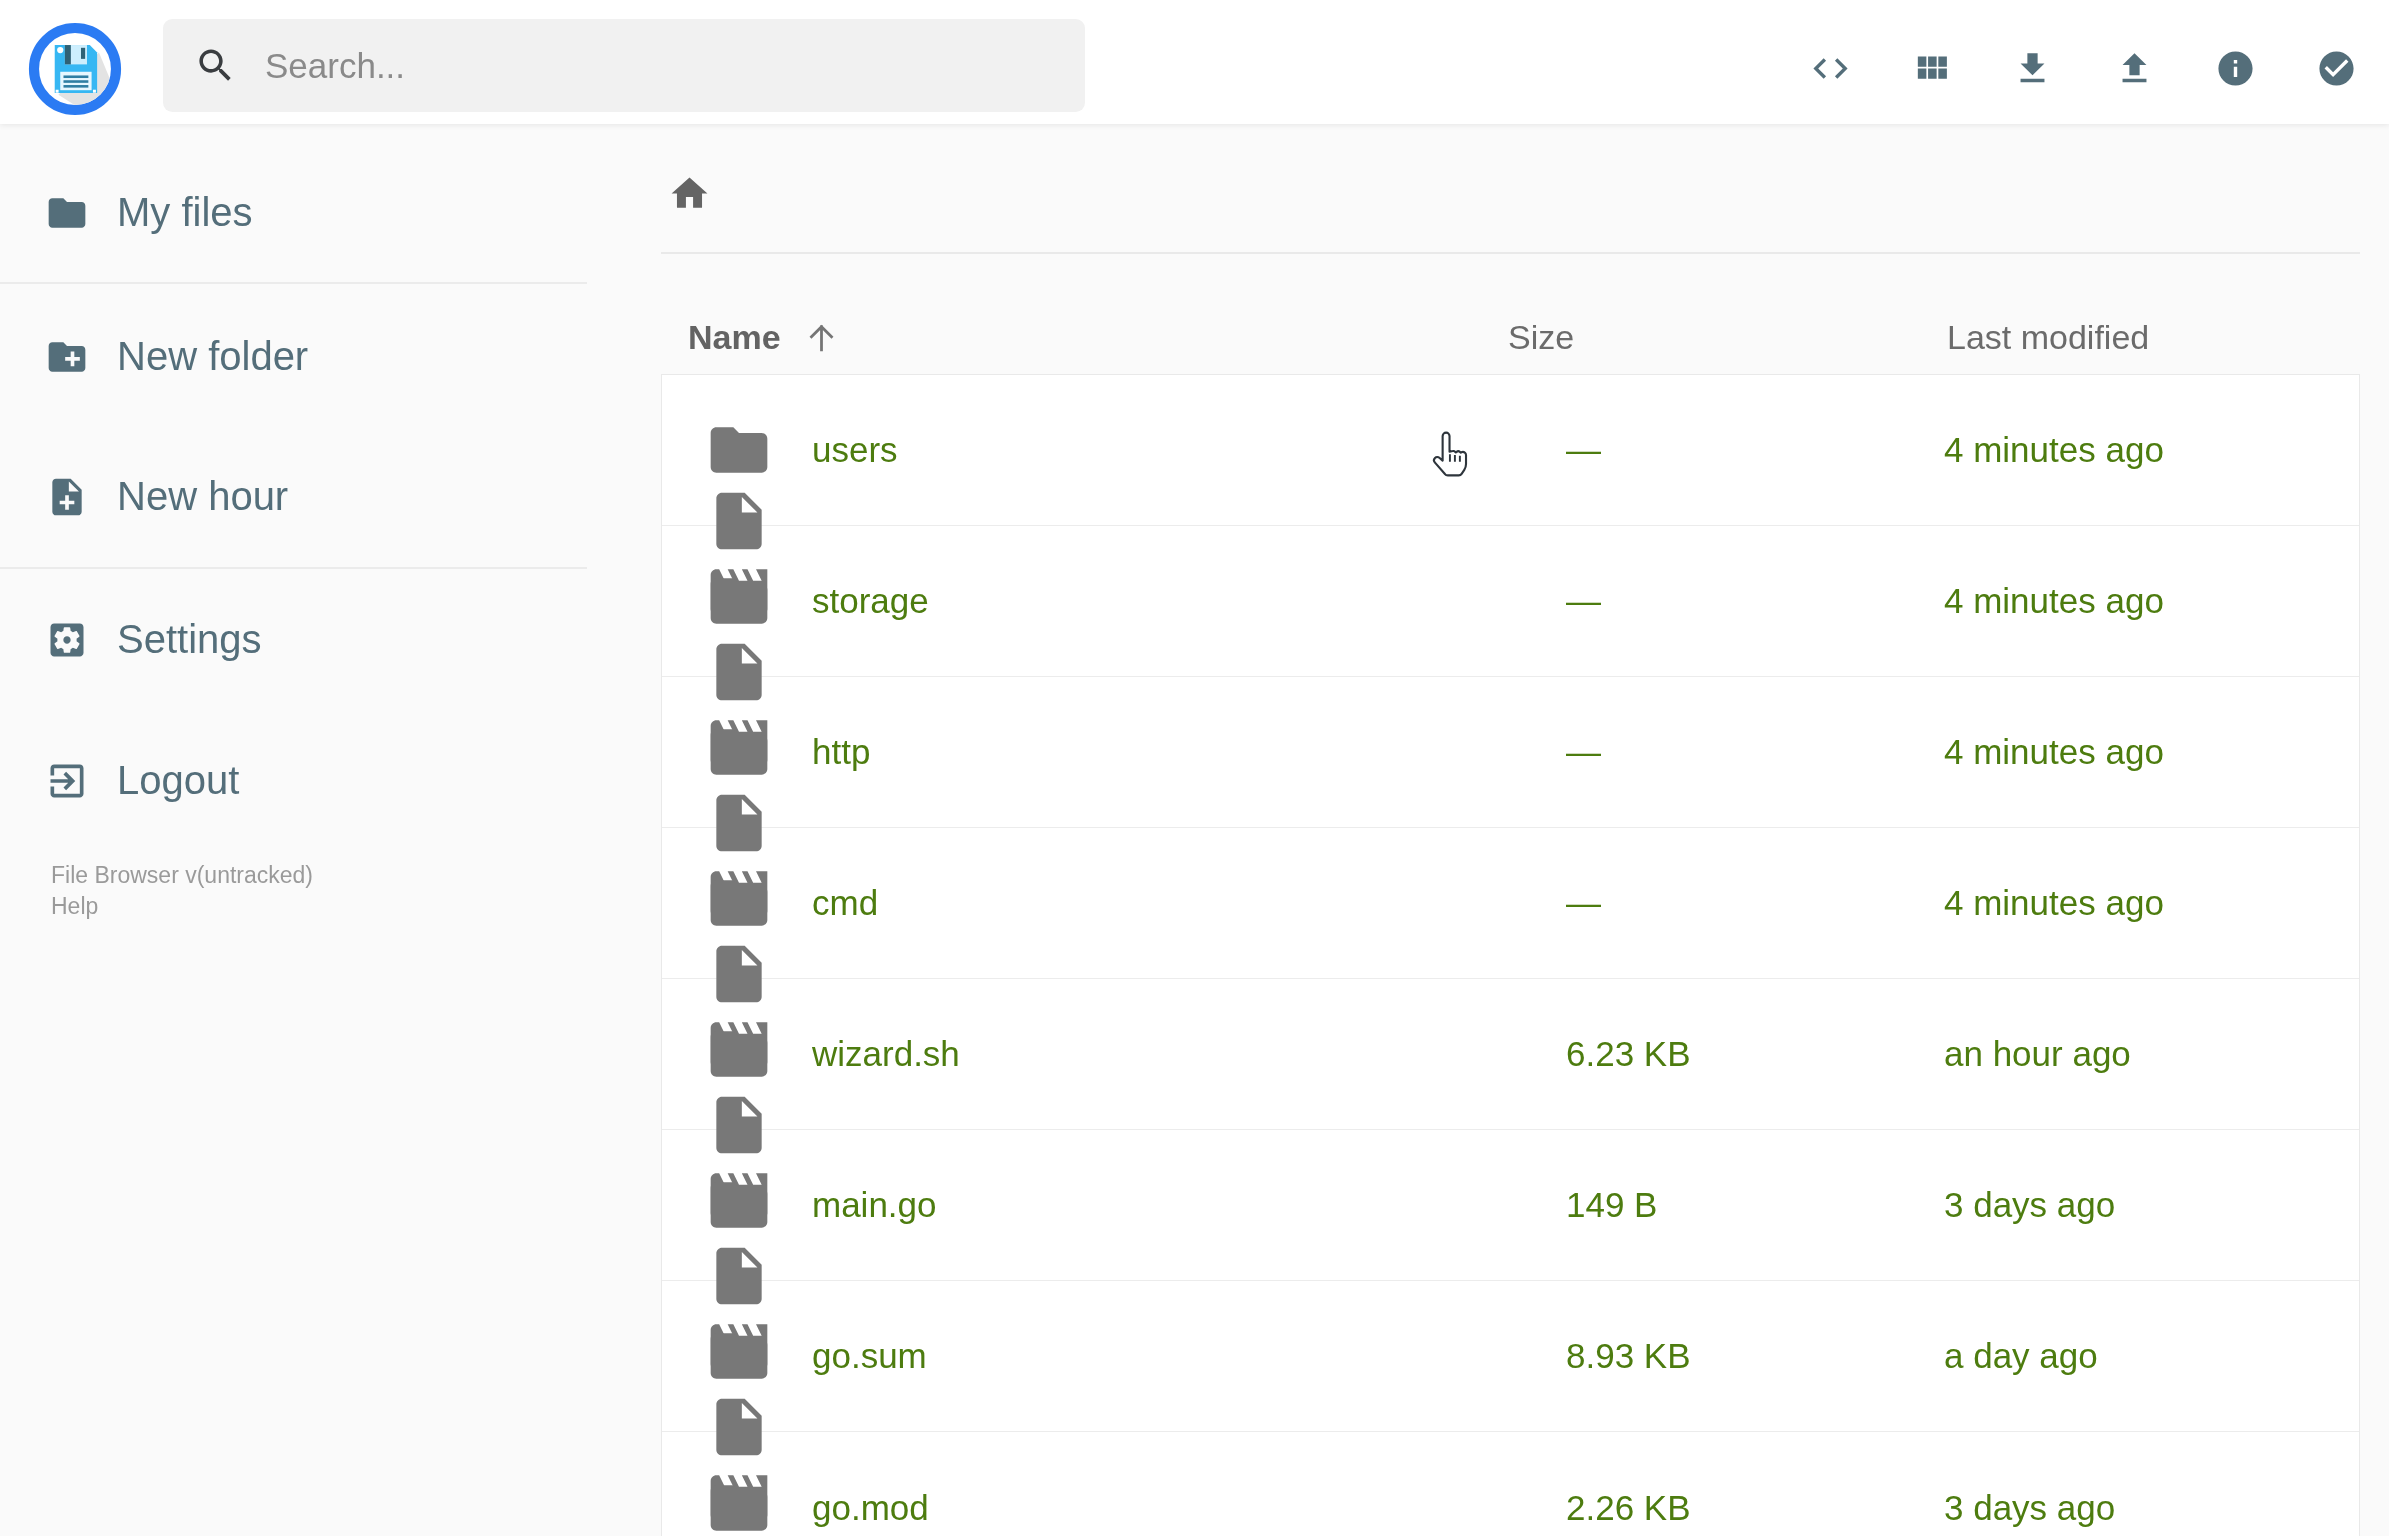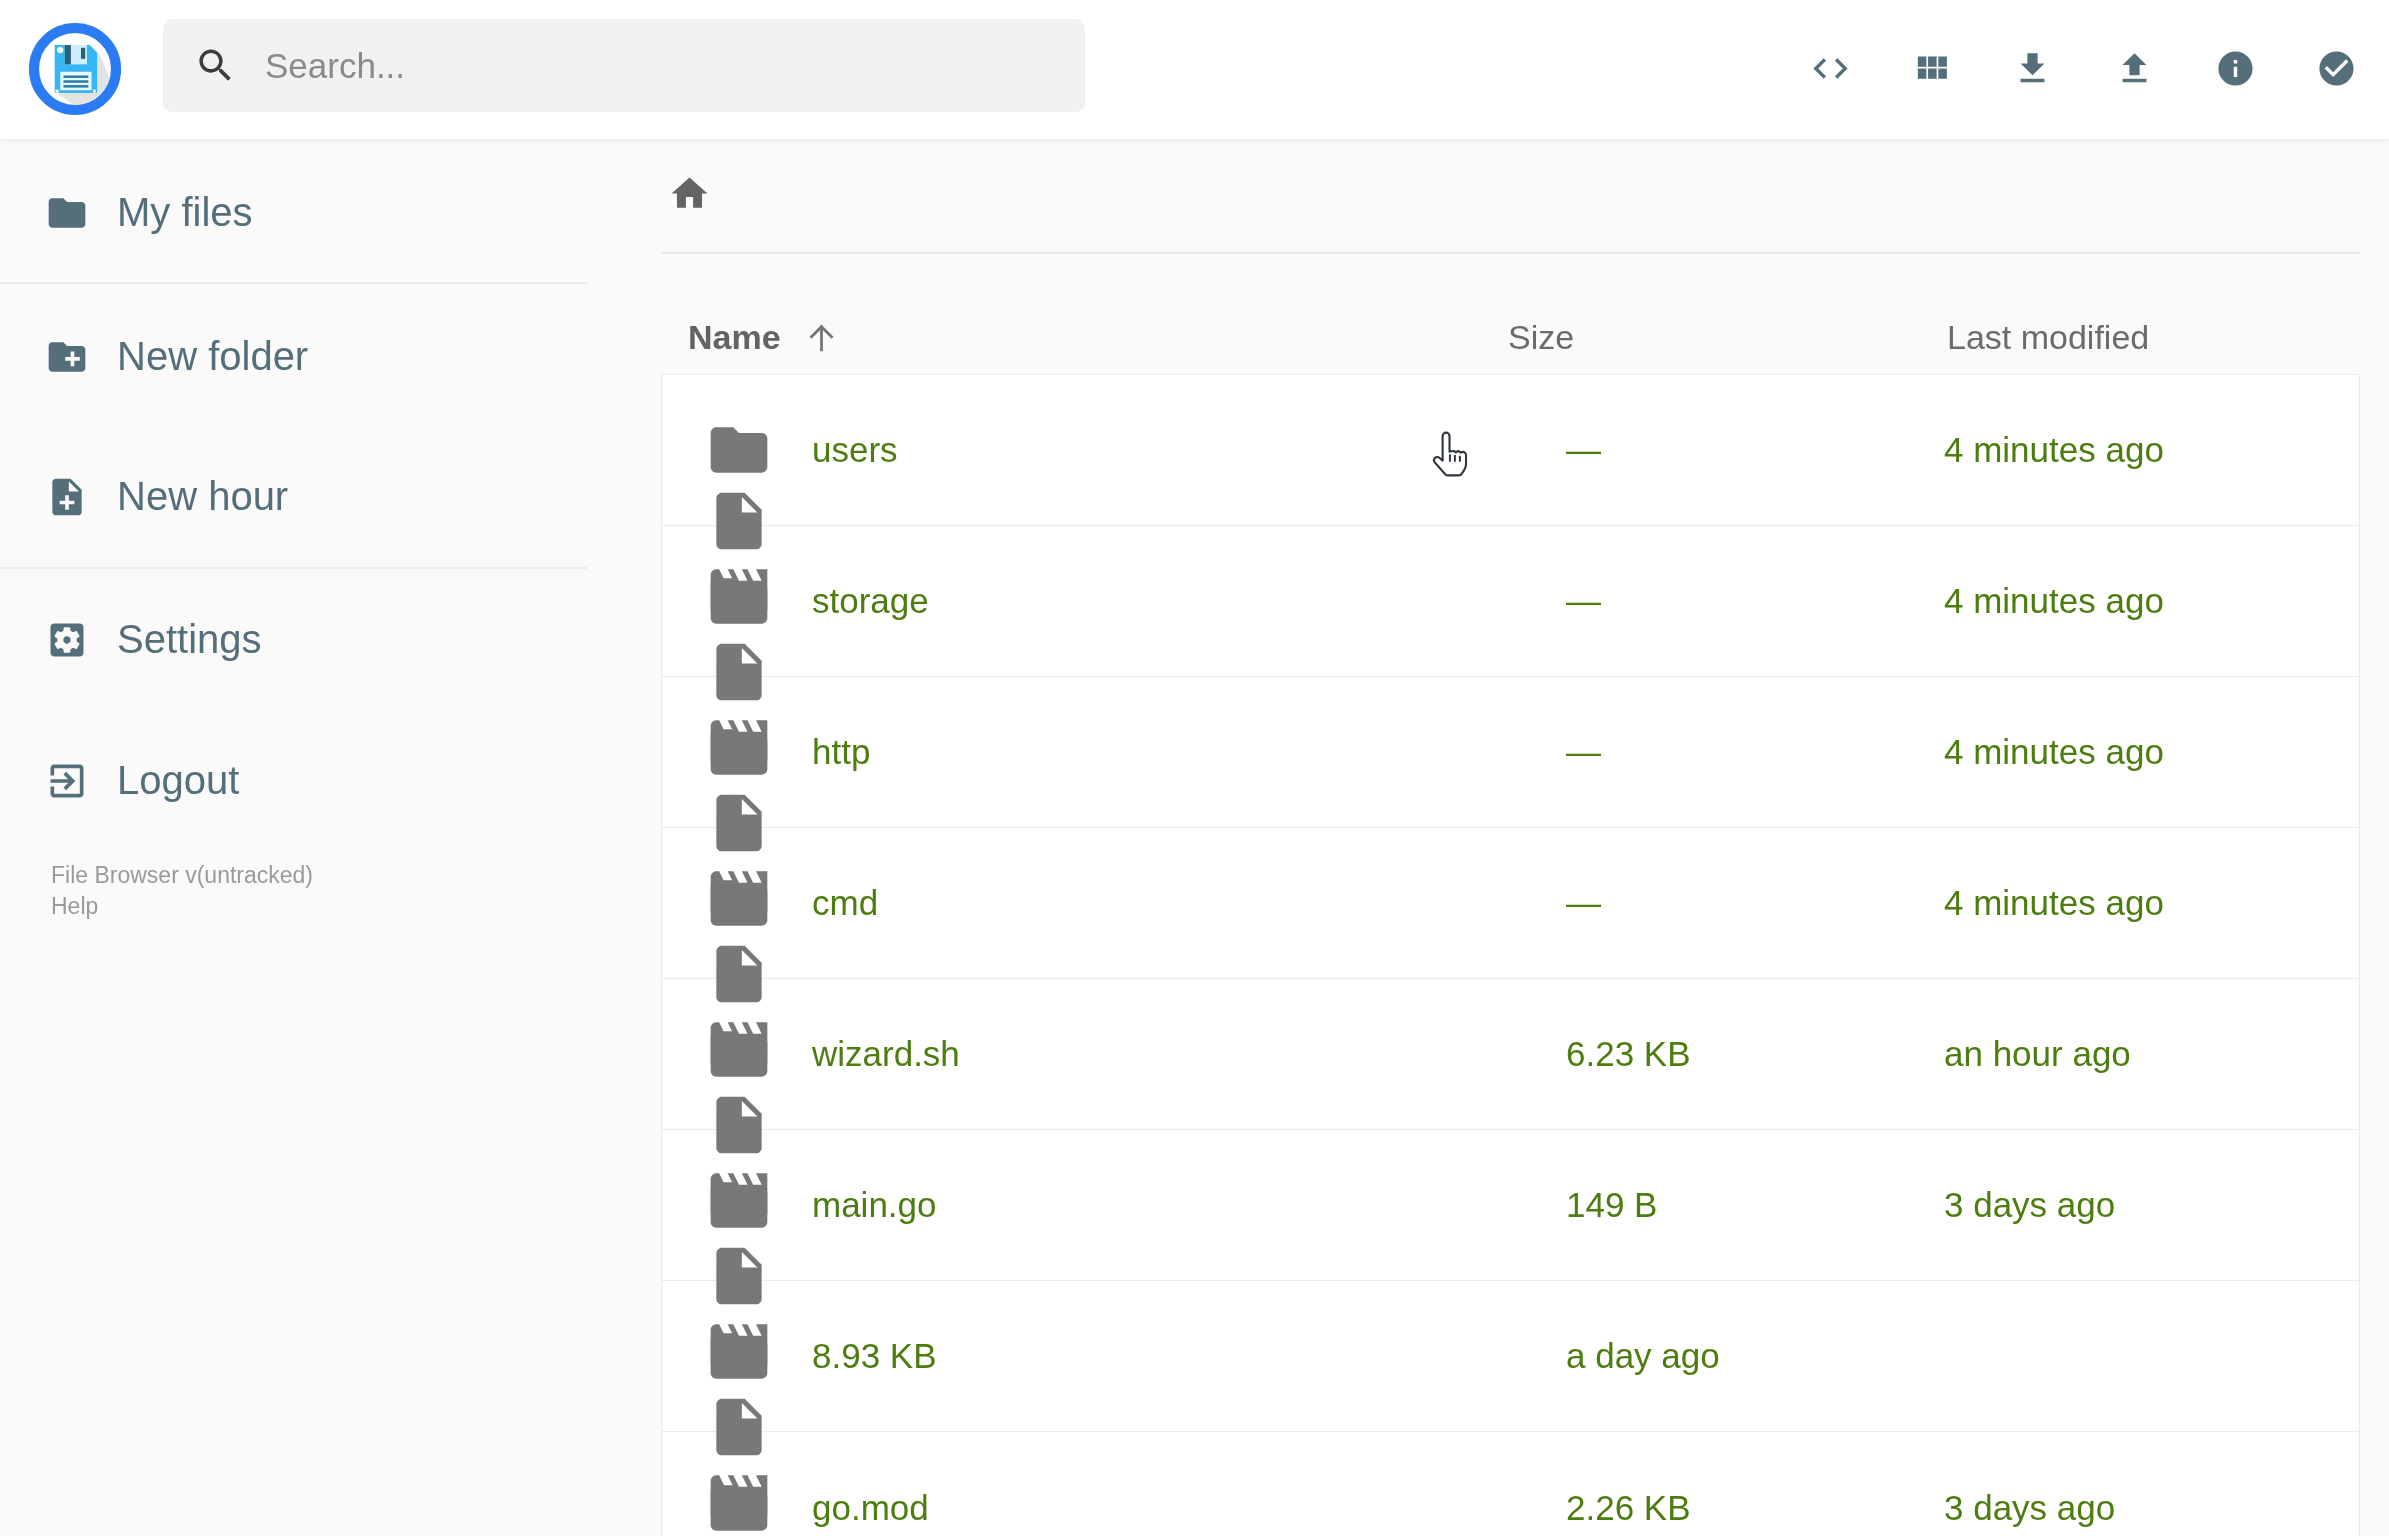--- a/index.html
+++ b/index.html
@@ -2,21 +2,21 @@
 <html style="font-size:15px"><head>
 <meta charset="utf-8">
 <style>
   html,body{margin:0;padding:0;}
   body{
     width:2389px;height:1536px;position:relative;overflow:hidden;
     background:#fafafa;font-family:"Liberation Sans",sans-serif;
     -webkit-font-smoothing:antialiased;
   }
   
-  .topbar{position:absolute;left:0;top:0;width:2389px;height:139px;background:#ffffff;
+  .topbar{position:absolute;left:0;top:0;width:2389px;height:124px;background:#ffffff;
     box-shadow:0 1.9px 5.6px rgba(0,0,0,0.08);z-index:10;}
   .logo{position:absolute;left:28px;top:22px;width:94px;height:94px;}
   .searchbox{position:absolute;left:163px;top:18.5px;width:922px;height:93px;
     background:#f1f1f1;border-radius:9.3px;}
   .searchbox .mag{position:absolute;left:30.5px;top:25px;width:43px;height:43px;color:#3a3d40;}
   .searchbox input{position:absolute;left:100px;top:0;width:796px;height:93px;border:none;outline:none;
     background:transparent;font-family:"Liberation Sans",sans-serif;font-size:35px;color:#555;}
   .searchbox input::placeholder{color:#8a8a8a;opacity:1;}
   .tb-btn{position:absolute;top:34px;width:68px;height:68px;border:none;background:none;padding:0;
     display:flex;align-items:center;justify-content:center;cursor:pointer;color:#546e7a;}
@@ -336,20 +336,21 @@
         <svg viewBox="0 0 24 24" fill="currentColor">
           <path d="M6 2c-1.1 0-1.99.9-1.99 2L4 20c0 1.1.89 2 1.99 2H18c1.1 0 2-.9 2-2V8l-6-6H6zm7 7V3.5L18.5 9H13z"></path>
         </svg>
       </span>
       <span class="ficon hidden">
         <svg viewBox="0 0 24 24" fill="currentColor">
           <path d="M18 4l2 4h-3l-2-4h-2l2 4h-3l-2-4H8l2 4H7L5 4H4c-1.1 0-2 .9-2 2v12c0 1.1.9 2 2 2h16c1.1 0 2-.9 2-2V4h-4z"></path>
         </svg>
       </span>
     </div>
+    <div class="cell name">go.sum</div>
     <div class="cell size">8.93 KB</div>
     <div class="cell modified">a day ago</div>
   </div>
 
   <div class="row">
     <div class="icon-cell">
       <span class="ficon hidden">
         <svg viewBox="0 0 24 24" fill="currentColor">
           <path d="M10 4H4c-1.1 0-2 .9-2 2v12c0 1.1.9 2 2 2h16c1.1 0 2-.9 2-2V8c0-1.1-.9-2-2-2h-8l-2-2z"></path>
         </svg>

